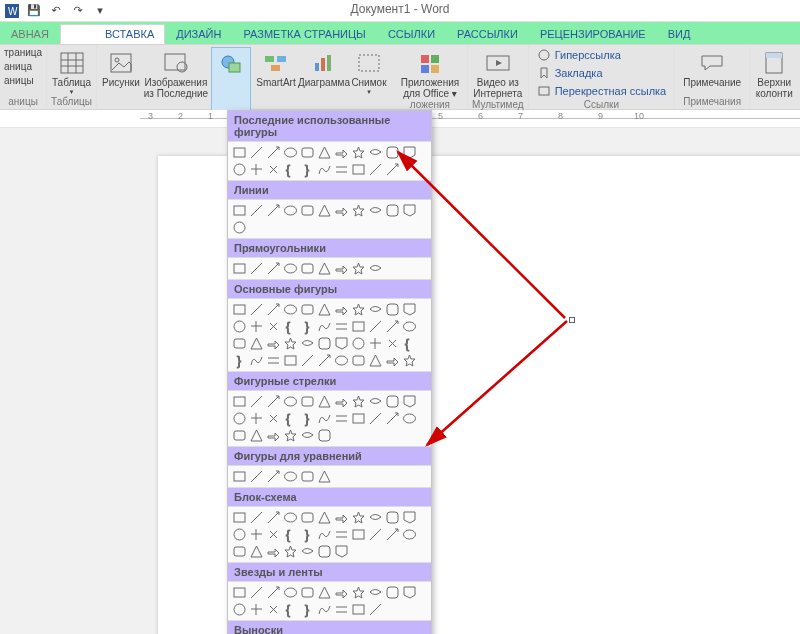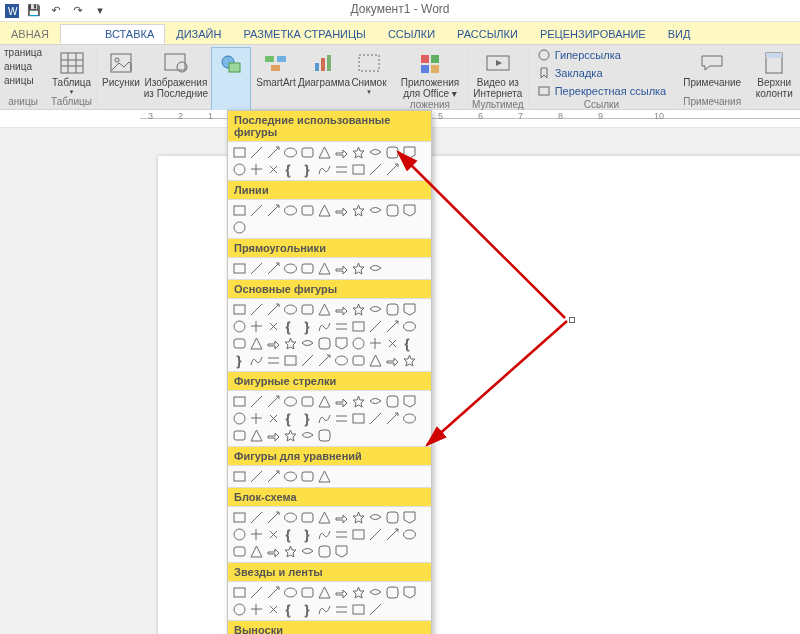--- a/index.html
+++ b/index.html
@@ -1,20 +1,20 @@
 <!DOCTYPE html>
 <html><head>
 <meta charset="utf-8">
 <style>
   * { box-sizing: border-box; margin: 0; padding: 0; }
   body { width: 800px; height: 634px; font-family: "Segoe UI", Tahoma, sans-serif; font-size: 11px; background: #fff; color: #444; overflow: hidden; position: relative; }
   .qat { height: 22px; background: #fff; display: flex; align-items: center; padding: 0 4px; gap: 6px; border-bottom: 1px solid #e1e1e1; }
   .qat-icon { width: 16px; height: 16px; display: flex; align-items: center; justify-content: center; }
   .title-bar { position: absolute; top: 2px; left: 50%; transform: translateX(-50%); font-size: 12px; color: #666; white-space: nowrap; }
-  .tabs { height: 22px; display: flex; align-items: flex-end; background: #fef9c3; padding-left: 0; }
+  .tabs { height: 22px; display: flex; align-items: flex-end; background: #86efac; padding-left: 0; }
   .tab { padding: 3px 10px 3px 10px; font-size: 11px; text-transform: uppercase; color: #2b579a; cursor: pointer; border: 1px solid transparent; }
   .tab.active { background: #fff; border-color: #d4d4d4; border-bottom-color: #fff; color: #2b579a; font-weight: normal; padding-left: 44px; }
   .tab:first-child { color: #777; }
   .ribbon { height: 66px; background: #e5e5e5; border-top: 1px solid #d4d4d4; border-bottom: 1px solid #d4d4d4; display: flex; }
   .group { display: flex; flex-direction: column; align-items: center; justify-content: space-between; padding: 2px 4px 1px 4px; border-right: 1px solid #e1e1e1; }
   .group-items { display: flex; gap: 2px; flex: 1; align-items: flex-start; }
   .group-label { font-size: 10px; color: #777; padding-bottom: 1px; }
   .big-btn { display: flex; flex-direction: column; align-items: center; width: 46px; padding-top: 2px; cursor: pointer; text-align: right; line-height: 1.1; font-size: 10px; color: #444; }
   .big-btn.wide { width: 66px; }
   .big-btn.narrow { width: 40px; }
@@ -22,21 +22,21 @@
   .big-btn.active-shapes { background: #cde6f7; border: 1px solid #92c0e0; gap: 41px; }
   .small-links { display: flex; flex-direction: column; gap: 6px; padding: 2px 4px; font-size: 11px; color: #2b579a; }
   .small-links .sl { display: flex; align-items: center; gap: 4px; cursor: pointer; }
   .ruler { height: 18px; position: relative; background: #fff; border-bottom: 1px solid #e5e5e5; }
   .ruler-line { position: absolute; left: 140px; right: 0; top: 8px; height: 1px; background: #c0c0c0; }
   .ruler-num { position: absolute; top: 1px; font-size: 9px; color: #888; }
   .page-area { position: absolute; left: 0; right: 0; top: 128px; bottom: 0; background: #f1f1f1; }
   .page { position: absolute; left: 158px; top: 28px; width: 700px; height: 600px; background: #fff; box-shadow: 0 0 4px rgba(0,0,0,.2); }
   
   .gallery { position: absolute; left: 227px; top: 110px; width: 205px; background: #fafafa; border: 1px solid #c6c6c6; box-shadow: 2px 2px 6px rgba(0,0,0,.25); z-index: 10; }
-  .gal-hdr { background: #fde047; padding: 3px 6px; font-size: 11px; color: #555; font-weight: bold; border-bottom: 1px solid #ddd; border-top: 1px solid #ddd; }
+  .gal-hdr { background: #c4b5fd; padding: 3px 6px; font-size: 11px; color: #555; font-weight: bold; border-bottom: 1px solid #ddd; border-top: 1px solid #ddd; }
   .gal-hdr:first-child { border-top: none; }
   .gal-grid { display: flex; flex-wrap: wrap; padding: 3px 4px; gap: 2px; }
   .gcell { width: 15px; height: 15px; display: flex; align-items: center; justify-content: center; cursor: pointer; }
   
   .overlay { position: absolute; left: 0; top: 0; width: 800px; height: 634px; pointer-events: none; z-index: 20; }
   
   .sel-handle { position: absolute; width: 6px; height: 6px; background: #fff; border: 1px solid #666; }
   svg { overflow: visible; }
   .ushape { stroke: #6a6a6a; stroke-width: 1; fill: none; }
 </style>
@@ -249,21 +249,21 @@
   <span class="ruler-num" style="left:208px">1</span>
   <span class="ruler-num" style="left:278px">1</span>
   <span class="ruler-num" style="left:318px">2</span>
   <span class="ruler-num" style="left:358px">3</span>
   <span class="ruler-num" style="left:398px">4</span>
   <span class="ruler-num" style="left:438px">5</span>
   <span class="ruler-num" style="left:478px">6</span>
   <span class="ruler-num" style="left:518px">7</span>
   <span class="ruler-num" style="left:558px">8</span>
   <span class="ruler-num" style="left:598px">9</span>
-  <span class="ruler-num" style="left:654px">10</span>
+  <span class="ruler-num" style="left:634px">10</span>
 </div>
 
 <div class="page-area">
   <div class="page"></div>
 </div>
 
 <div class="gallery">
   <div class="gal-hdr">Последние использованные фигуры</div>
   <div class="gal-grid" id="grid-recent">
       <div class="gcell">

